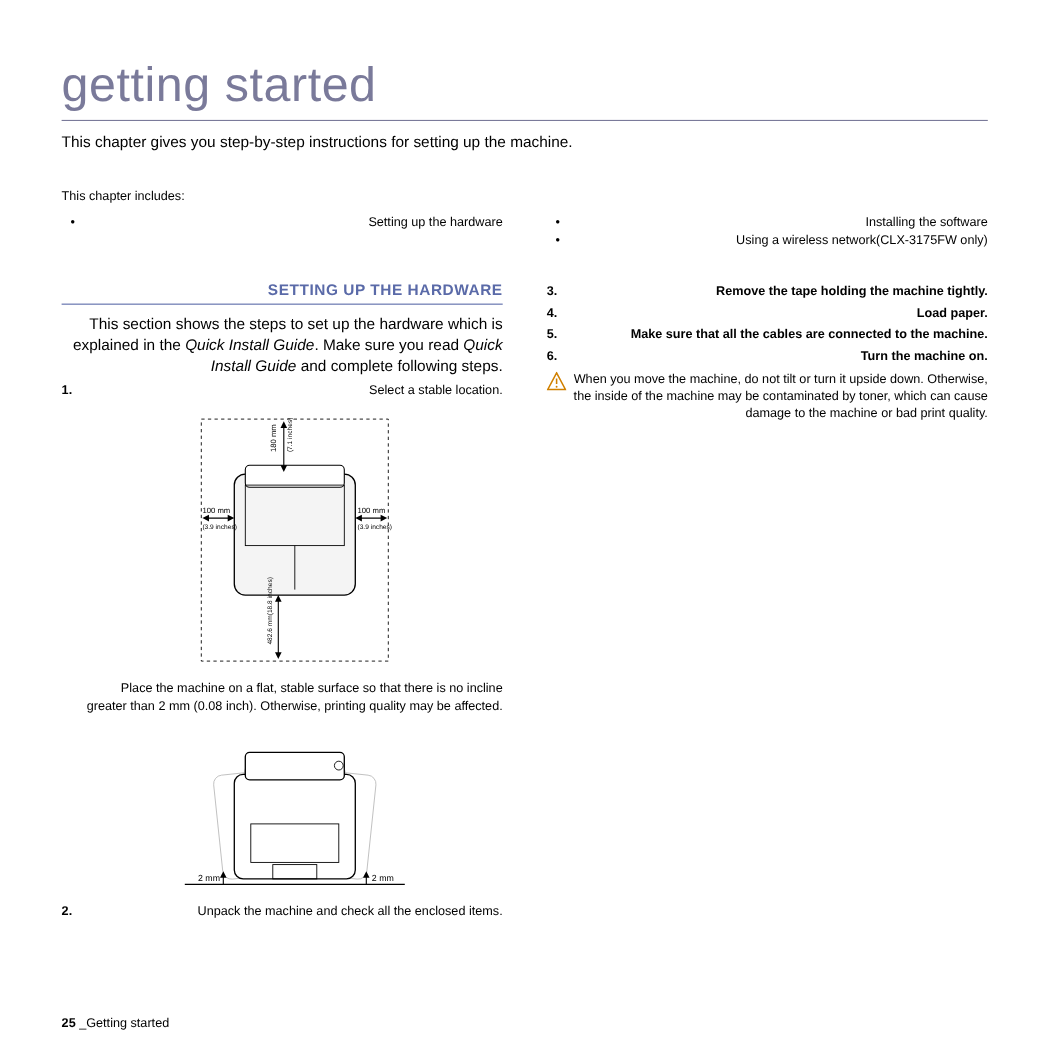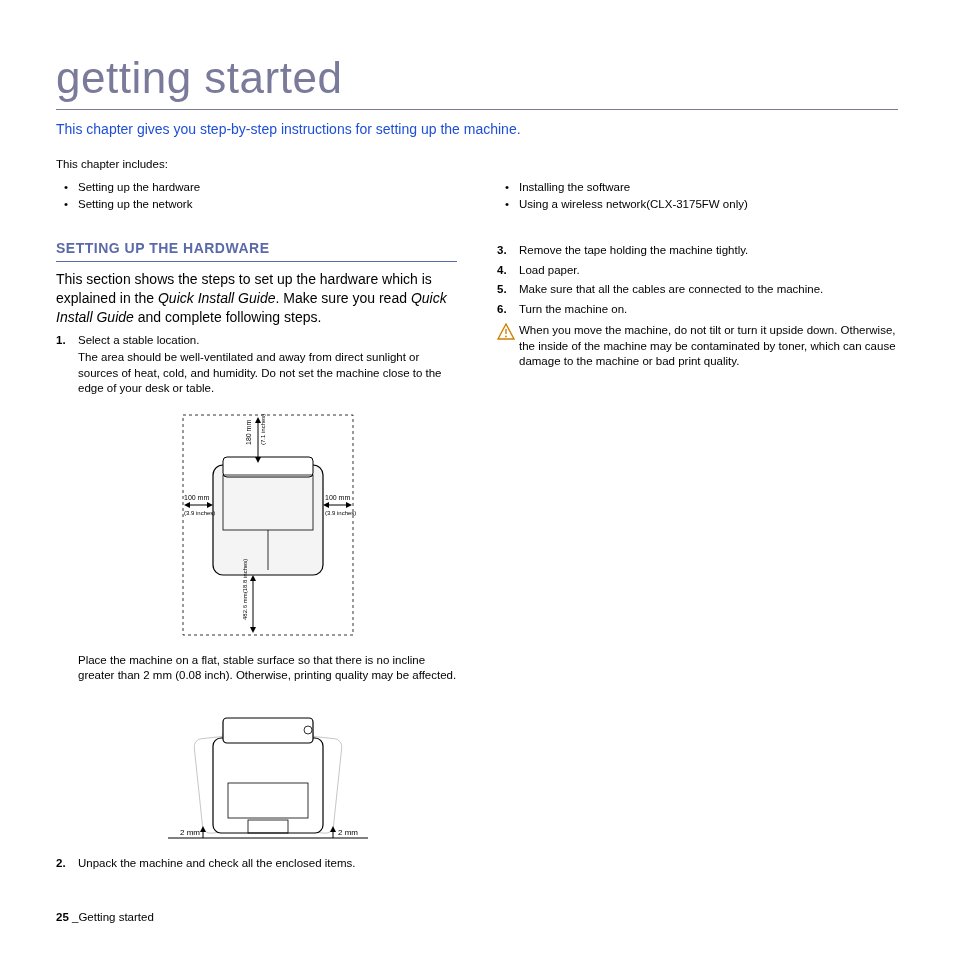--- a/index.html
+++ b/index.html
@@ -18,35 +18,35 @@
     font-family: "Helvetica Neue", Arial, sans-serif;
     font-weight: 200;
     font-size: 44px;
     color: #7a7a9a;
     letter-spacing: 0.5px;
     border-bottom: 1px solid #7a7a9a;
     padding-bottom: 2px;
     margin-bottom: 10px;
   }
   .chapter-intro {
-    color: #1d4ed8;
+    color: #000000;
     font-size: 14px;
     font-weight: 300;
-    margin-bottom: 18px;
+    margin-bottom: 33px;
   }
   .includes-label {
     font-weight: normal;
     font-size: 11.5px;
     margin-bottom: 6px;
   }
   .columns {
     display: flex;
     gap: 40px;
   }
-  .col { width: 50%; }
+  .col { width: 50%; text-align: right; }
   ul.bullets {
     list-style: none;
     margin-bottom: 14px;
   }
   ul.bullets li {
     position: relative;
     padding-left: 22px;
     font-size: 11.5px;
     line-height: 1.5;
   }
@@ -85,60 +85,58 @@
     margin: 8px auto 8px auto;
     position: relative;
   }
   .fig1 { width: 230px; height: 240px; }
   .fig2 { width: 220px; height: 160px; margin-top:4px;}
   .warning-row { display: flex; gap: 4px; margin-top: 6px; }
   .warning-icon { flex: 0 0 18px; }
   .warning-text { font-size: 11.5px; }
   .footer {
     position: absolute;
-    bottom: 28px;
+    bottom: 14px;
     left: 56px;
     font-size: 11.5px;
   }
   .footer .pnum { font-weight: bold; }
   
 </style>
 </head>
 <body>
 
 <h1 class="chapter-title">getting started</h1>
 <p class="chapter-intro">This chapter gives you step-by-step instructions for setting up the machine.</p>
 <p class="includes-label">This chapter includes:</p>
 
 <div class="columns">
   <div class="col">
     <ul class="bullets">
       <li>Setting up the hardware</li>
-      <li>Setting up the network</li>
     </ul>
   </div>
   <div class="col">
     <ul class="bullets">
       <li>Installing the software</li>
       <li>Using a wireless network(CLX-3175FW only)</li>
     </ul>
   </div>
 </div>
 
 <div class="columns">
 
   <div class="col">
     <h2 class="section-heading">SETTING UP THE HARDWARE</h2>
     <p class="body-text">
       <span>This section shows the steps to set up the hardware which is explained in the </span><span class="italic">Quick Install Guide</span><span>. Make sure you read </span><span class="italic">Quick Install Guide</span><span> and complete following steps.</span>
     </p>
     <ol class="steps">
       <li>
         <span>Select a stable location.</span>
-        <div class="step-body">The area should be well-ventilated and away from direct sunlight or sources of heat, cold, and humidity. Do not set the machine close to the edge of your desk or table.</div>
 
         
         <div class="figure fig1">
           <svg viewBox="0 0 230 240" width="230" height="240">
             <rect x="30" y="10" width="170" height="220" fill="none" stroke="#000" stroke-width="0.8" stroke-dasharray="3,3"></rect>
 
             <rect x="60" y="60" width="110" height="110" rx="10" fill="#f4f4f4" stroke="#000" stroke-width="1.2"></rect>
             <rect x="70" y="52" width="90" height="20" rx="4" fill="#fff" stroke="#000" stroke-width="1"></rect>
             <rect x="70" y="70" width="90" height="55" fill="none" stroke="#000" stroke-width="0.8"></rect>
             <line x1="115" y1="125" x2="115" y2="165" stroke="#000" stroke-width="0.8"></line>
@@ -196,21 +194,21 @@
             <polygon points="175,138 172,144 178,144" fill="#000"></polygon>
             <text x="180" y="147" font-size="8">2 mm</text>
           </svg>
         </div>
       </li>
       <li>Unpack the machine and check all the enclosed items.</li>
     </ol>
   </div>
 
   <div class="col">
-    <ol class="steps" start="3" style="counter-reset: step 2; margin-top:16px;">
+    <ol class="steps" start="3" style="counter-reset: step 2; margin-top:16px;font-weight:bold;">
       <li>Remove the tape holding the machine tightly.</li>
       <li>Load paper.</li>
       <li>Make sure that all the cables are connected to the machine.</li>
       <li>Turn the machine on.</li>
     </ol>
     <div class="warning-row">
       <div class="warning-icon">
         <svg width="18" height="18" viewBox="0 0 18 18">
           <polygon points="9,1 17,16 1,16" fill="none" stroke="#d08000" stroke-width="1.4"></polygon>
           <line x1="9" y1="6" x2="9" y2="11" stroke="#d08000" stroke-width="1.4"></line>

